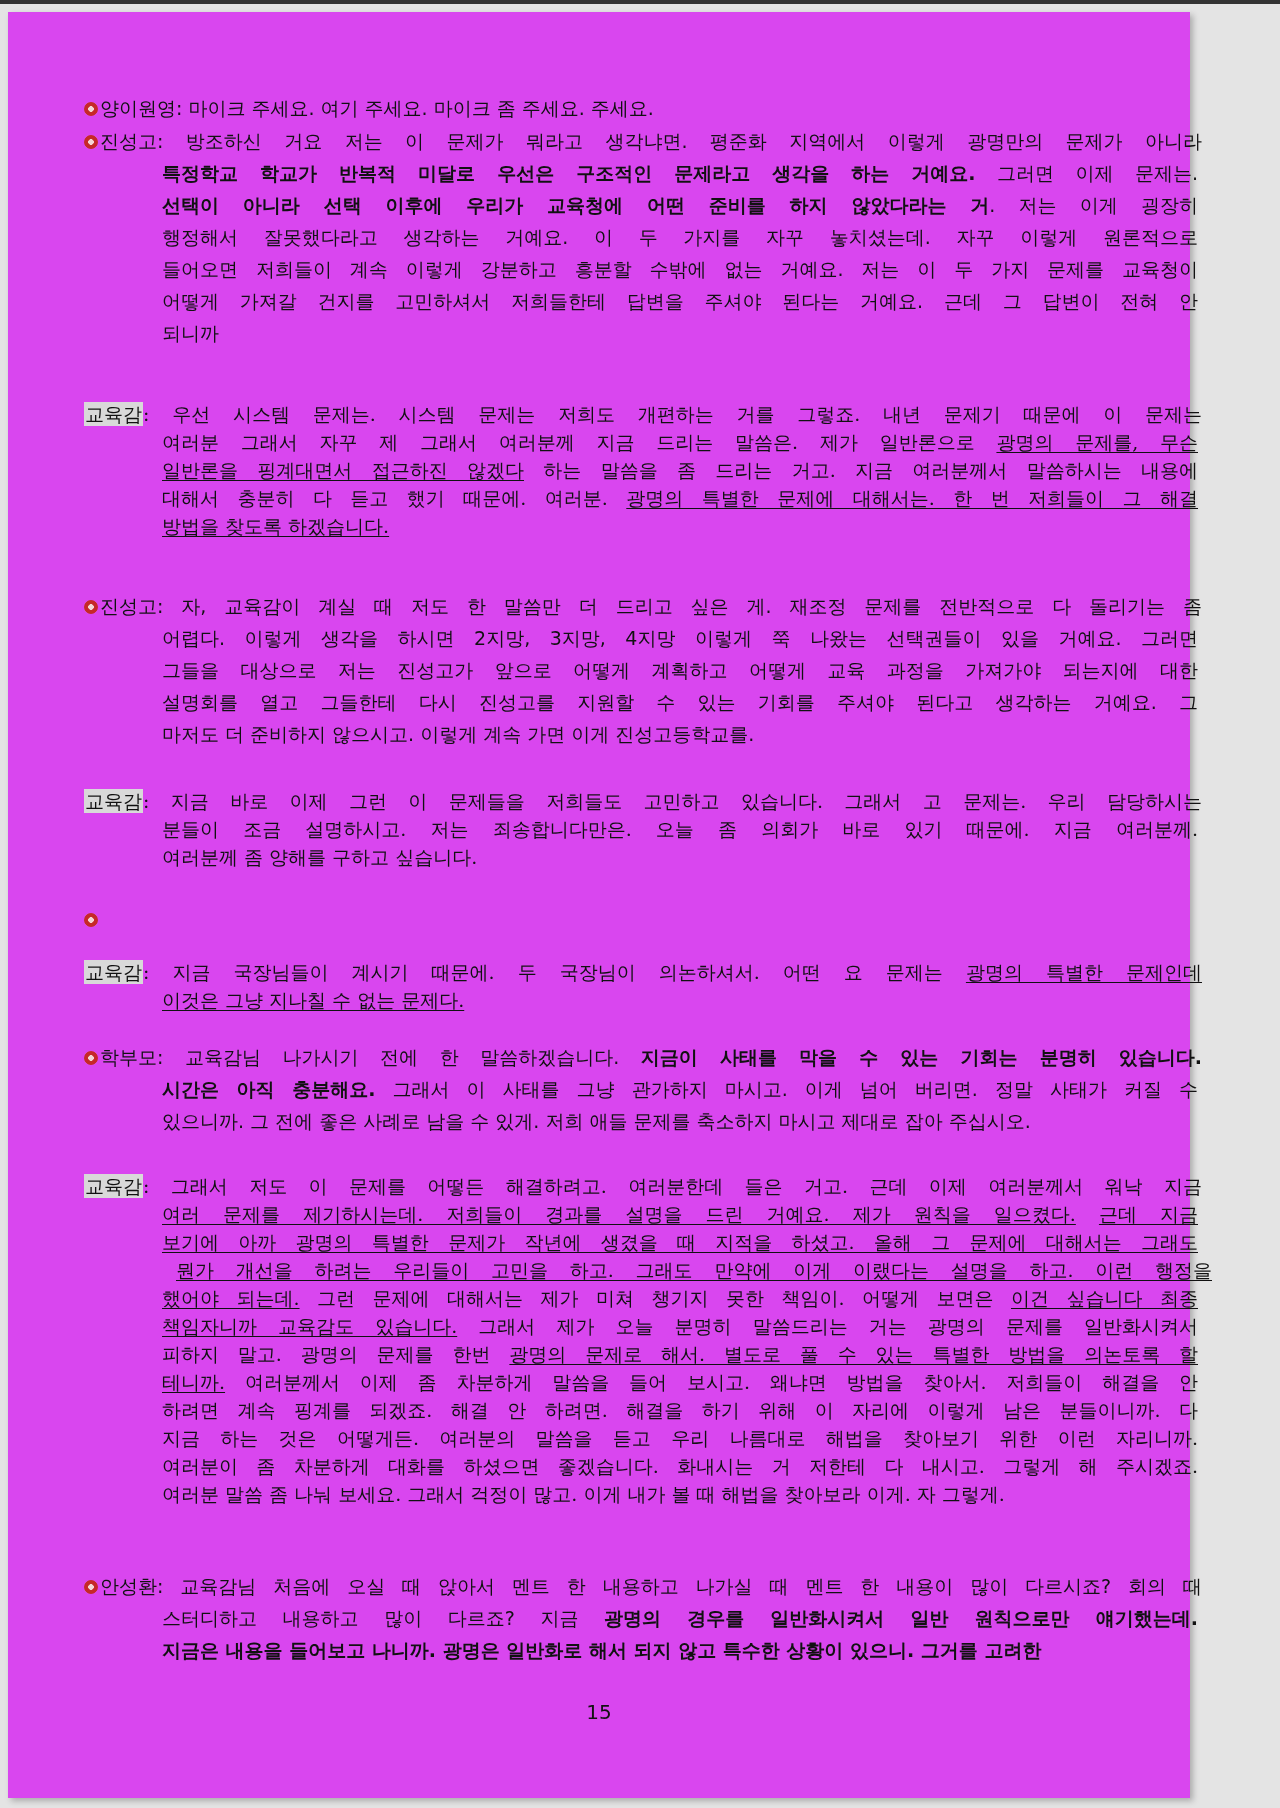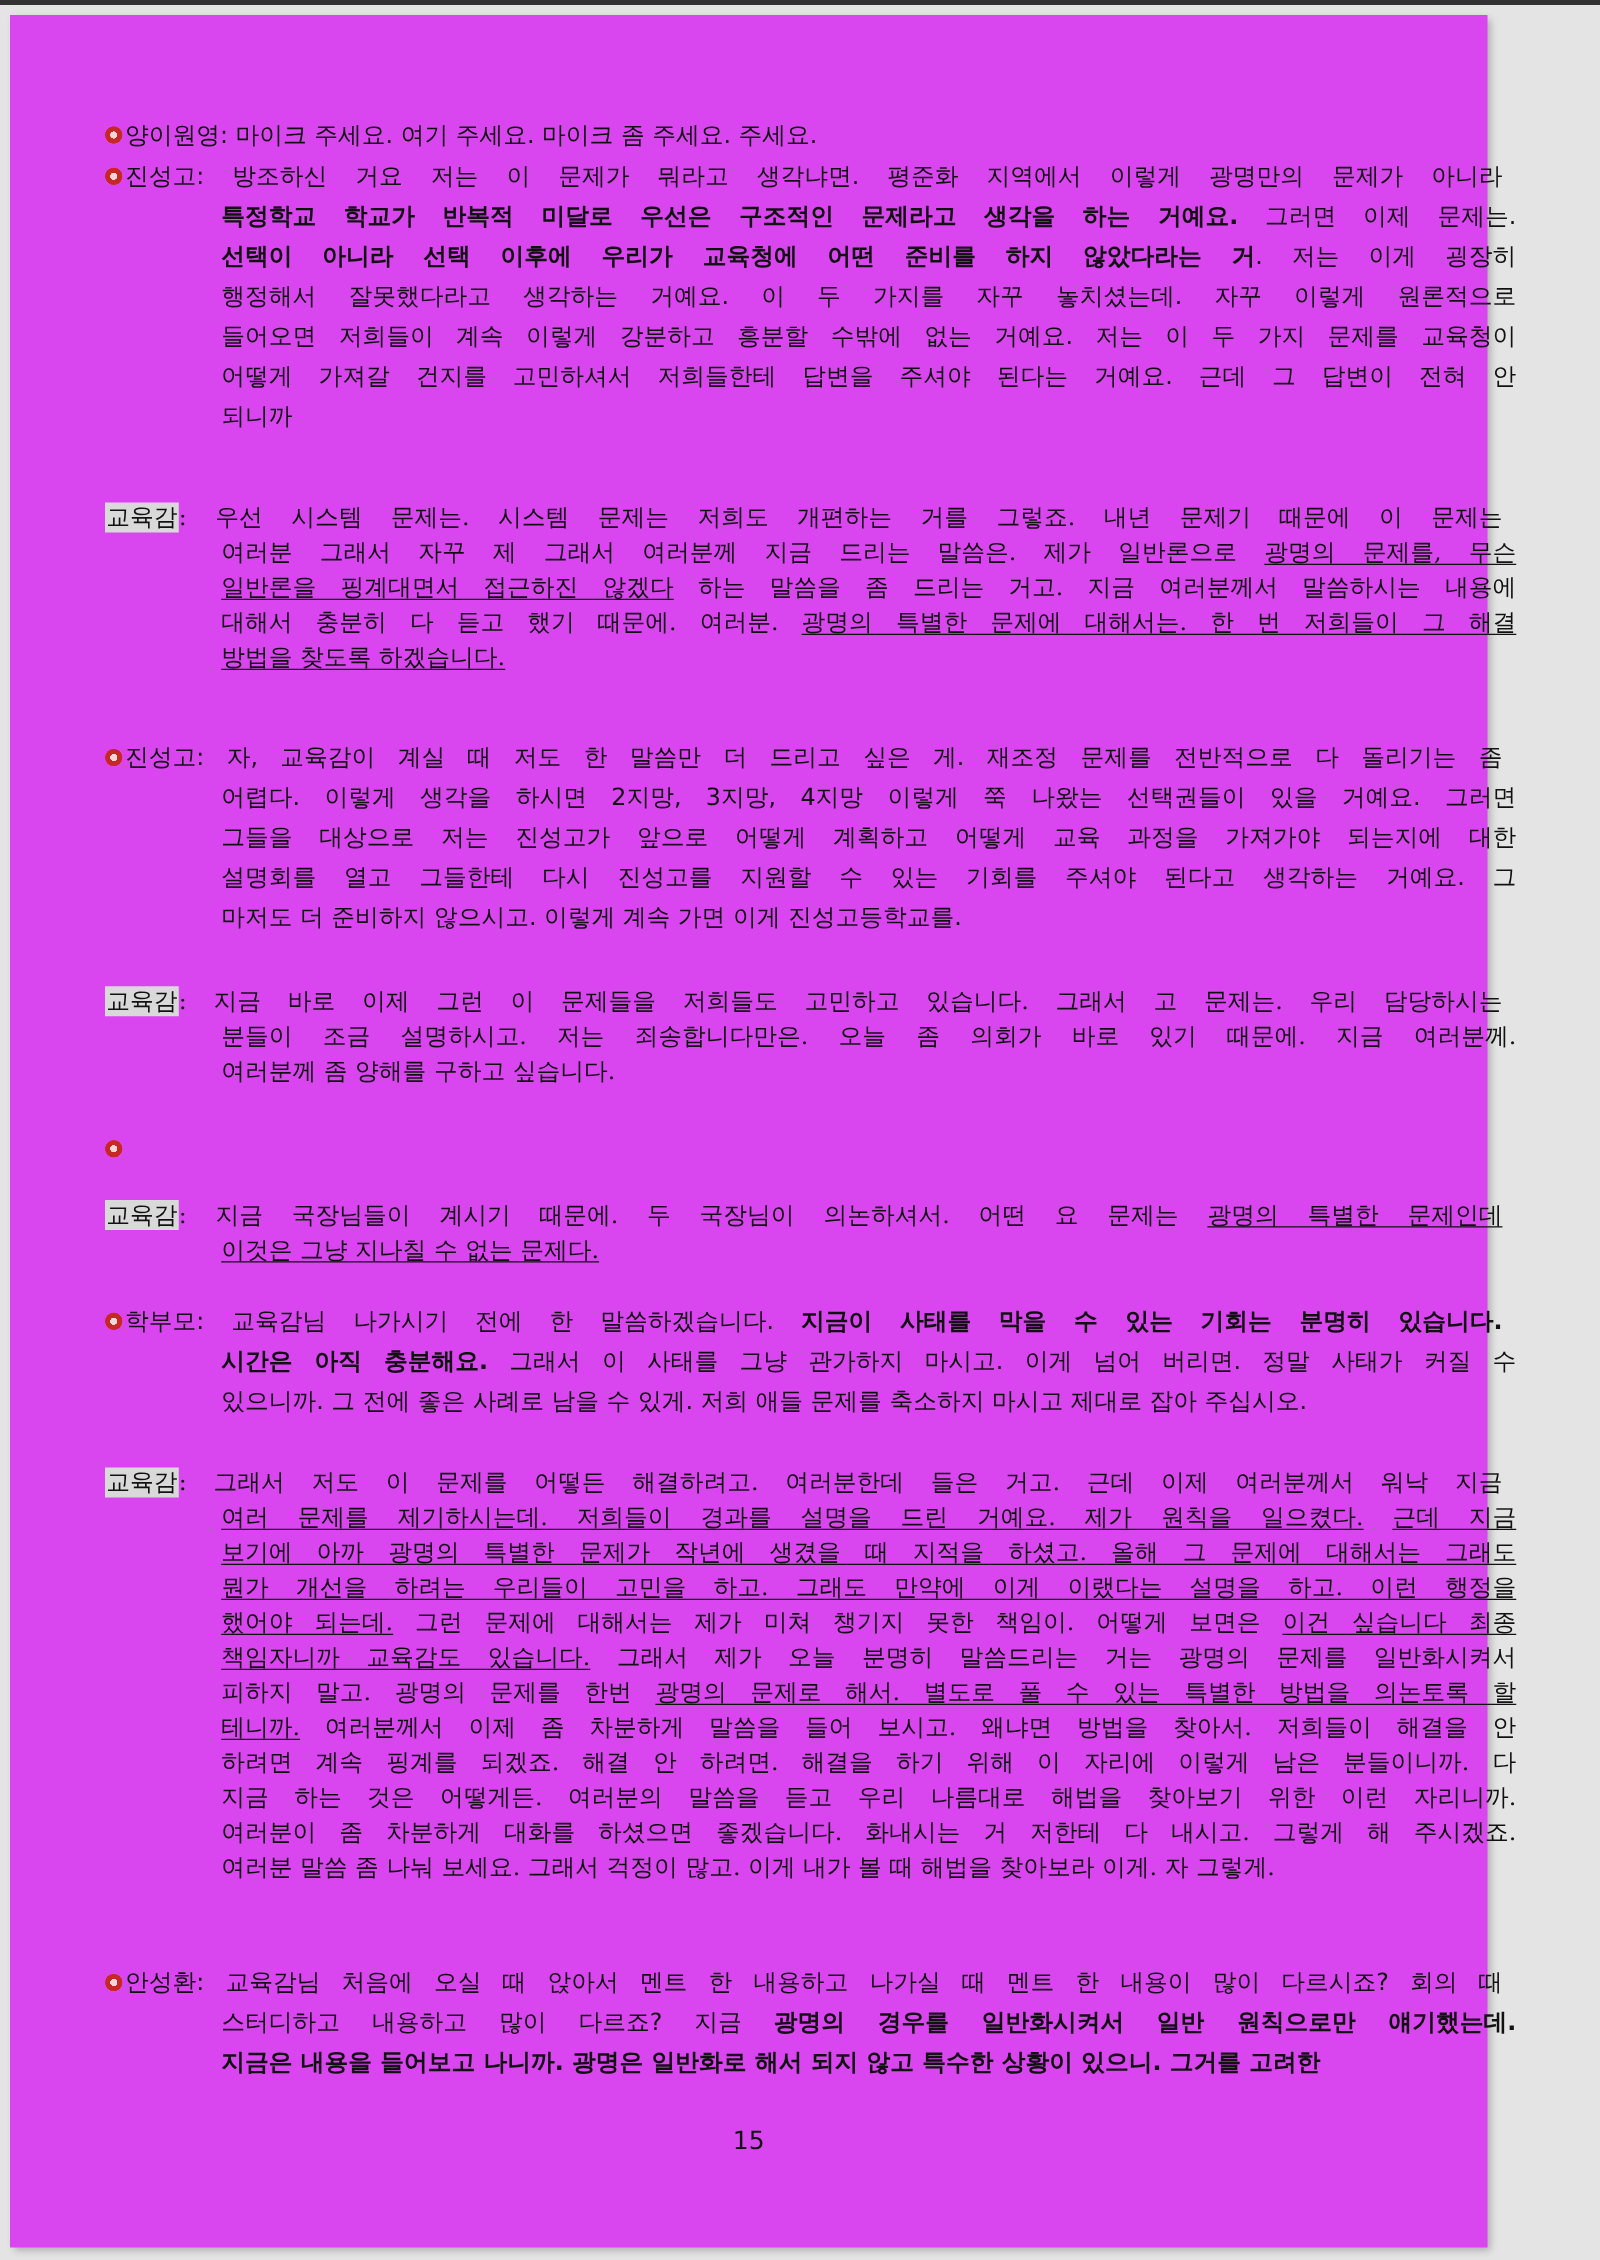--- a/index.html
+++ b/index.html
@@ -33,21 +33,21 @@
       position: absolute;
       white-space: nowrap;
       font-size: 19px;
       line-height: 24px;
       text-align: justify;
       text-align-last: justify;
       height: 24px;
     }
     .line.last { text-align-last: left; }
     .line.first { left: 0; }
-    .line.indent { left: 93px; }
+    .line.indent { left: 78px; }
     .serif .line { font-family: "DejaVu Serif", "Liberation Serif", serif; }
     .speaker {
       display: inline-block;
       white-space: nowrap;
     }
     .speaker.highlight { background: #d9d9d9; padding: 0 1px; }
     .b { font-weight: bold; }
     .u { text-decoration: underline; text-underline-offset: 3px; }
     .icon {
       display: inline-block;
@@ -113,21 +113,21 @@
       </div>
       <div class="speech" style="top: 1033px;">
         <div class="line first" style="top: 0px; width: 1118px;"><span class="icon"></span><span>학부모: 교육감님 나가시기 전에 한 말씀하겠습니다. </span><span class="b">지금이 사태를 막을 수 있는 기회는 분명히 있습니다.</span></div>
         <div class="line indent" style="top: 32px; width: 1036px;"><span class="b">시간은 아직 충분해요.</span><span> 그래서 이 사태를 그냥 관가하지 마시고. 이게 넘어 버리면. 정말 사태가 커질 수</span></div>
         <div class="line indent last" style="top: 64px; width: 1036px;"><span>있으니까. 그 전에 좋은 사례로 남을 수 있게. 저희 애들 문제를 축소하지 마시고 제대로 잡아 주십시오.</span></div>
       </div>
       <div class="speech serif" style="top: 1162px;">
         <div class="line first" style="top: 0px; width: 1118px;"><span class="speaker highlight">교육감</span><span>: 그래서 저도 이 문제를 어떻든 해결하려고. 여러분한데 들은 거고. 근데 이제 여러분께서 워낙 지금</span></div>
         <div class="line indent" style="top: 28px; width: 1036px;"><span class="u">여러 문제를 제기하시는데. 저희들이 경과를 설명을 드린 거예요. 제가 원칙을 일으켰다.</span><span> </span><span class="u">근데 지금</span></div>
         <div class="line indent" style="top: 56px; width: 1036px;"><span class="u">보기에 아까 광명의 특별한 문제가 작년에 생겼을 때 지적을 하셨고. 올해 그 문제에 대해서는 그래도</span></div>
-        <div class="line indent" style="top: 84px; width: 1036px;"><span class="u">뭔가 개선을 하려는 우리들이 고민을 하고. 그래도 만약에 이게 이랬다는 설명을 하고. 이런 행정을</span></div>
+        <div class="line indent" style="top: 84px; width: 1036px; margin-left: 14px;"><span class="u">뭔가 개선을 하려는 우리들이 고민을 하고. 그래도 만약에 이게 이랬다는 설명을 하고. 이런 행정을</span></div>
         <div class="line indent" style="top: 112px; width: 1036px;"><span class="u">했어야 되는데.</span><span> 그런 문제에 대해서는 제가 미쳐 챙기지 못한 책임이. 어떻게 보면은 </span><span class="u">이건 싶습니다 최종</span></div>
         <div class="line indent" style="top: 140px; width: 1036px;"><span class="u">책임자니까 교육감도 있습니다.</span><span> 그래서 제가 오늘 분명히 말씀드리는 거는 광명의 문제를 일반화시켜서</span></div>
         <div class="line indent" style="top: 168px; width: 1036px;"><span>피하지 말고. 광명의 문제를 한번 </span><span class="u">광명의 문제로 해서. 별도로 풀 수 있는 특별한 방법을 의논토록 할</span></div>
         <div class="line indent" style="top: 196px; width: 1036px;"><span class="u">테니까.</span><span> 여러분께서 이제 좀 차분하게 말씀을 들어 보시고. 왜냐면 방법을 찾아서. 저희들이 해결을 안</span></div>
         <div class="line indent" style="top: 224px; width: 1036px;"><span>하려면 계속 핑계를 되겠죠. 해결 안 하려면. 해결을 하기 위해 이 자리에 이렇게 남은 분들이니까. 다</span></div>
         <div class="line indent" style="top: 252px; width: 1036px;"><span>지금 하는 것은 어떻게든. 여러분의 말씀을 듣고 우리 나름대로 해법을 찾아보기 위한 이런 자리니까.</span></div>
         <div class="line indent" style="top: 280px; width: 1036px;"><span>여러분이 좀 차분하게 대화를 하셨으면 좋겠습니다. 화내시는 거 저한테 다 내시고. 그렇게 해 주시겠죠.</span></div>
         <div class="line indent last" style="top: 308px; width: 1036px;"><span>여러분 말씀 좀 나눠 보세요. 그래서 걱정이 많고. 이게 내가 볼 때 해법을 찾아보라 이게. 자 그렇게.</span></div>
       </div>
       <div class="speech" style="top: 1562px;">

